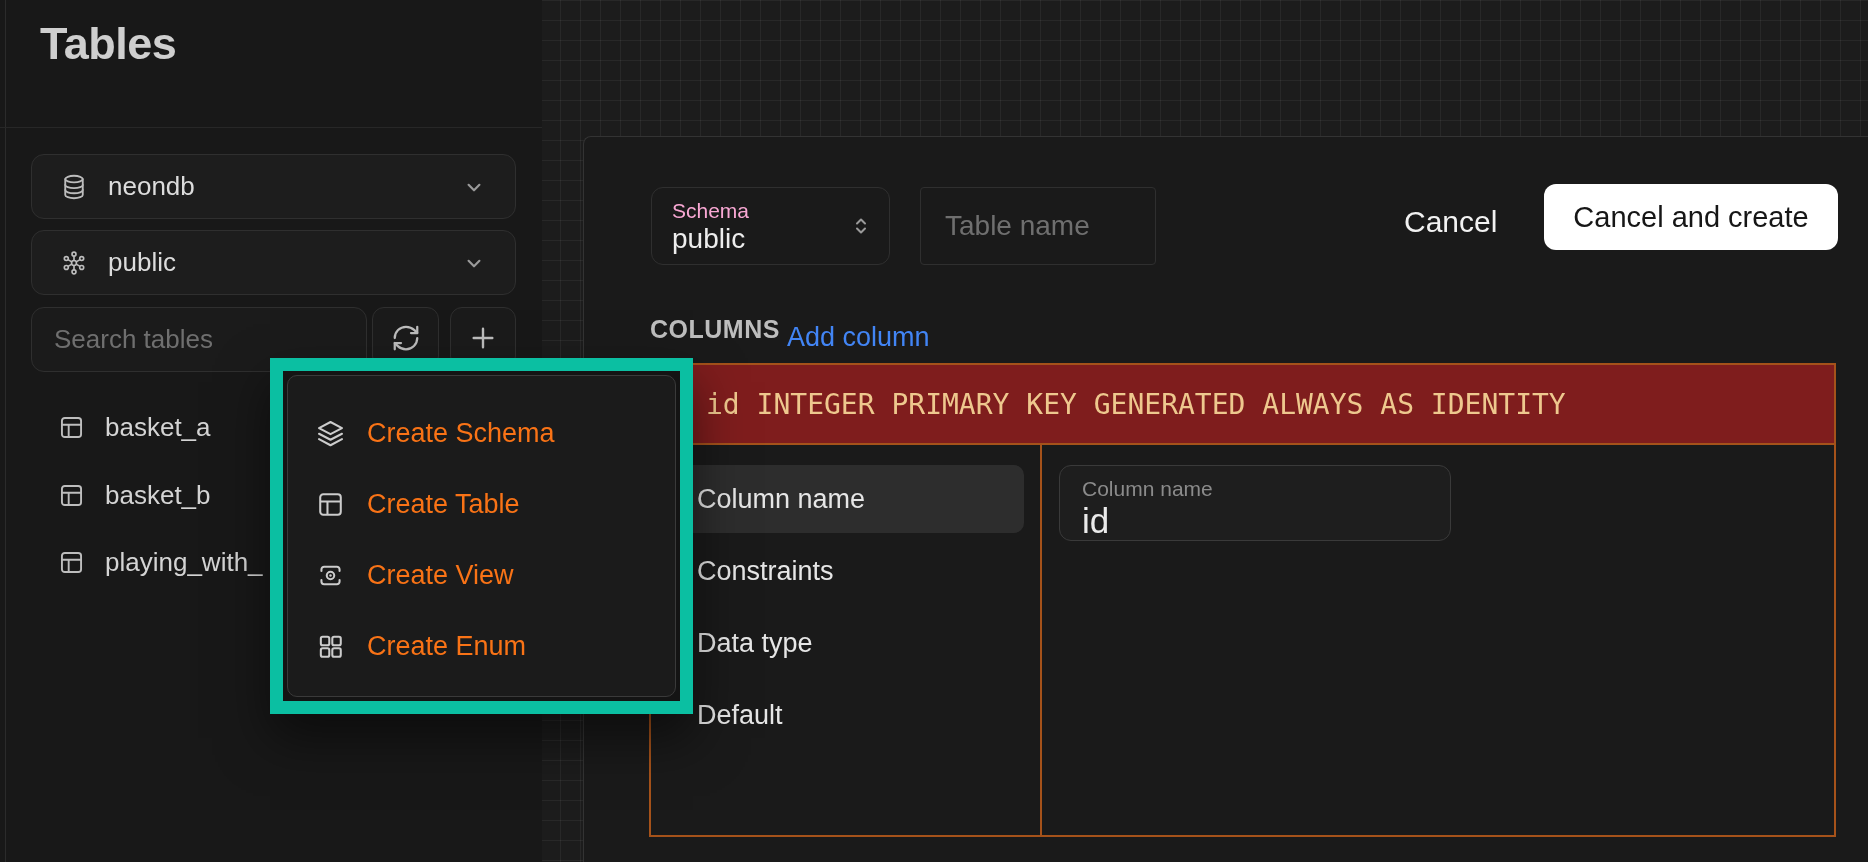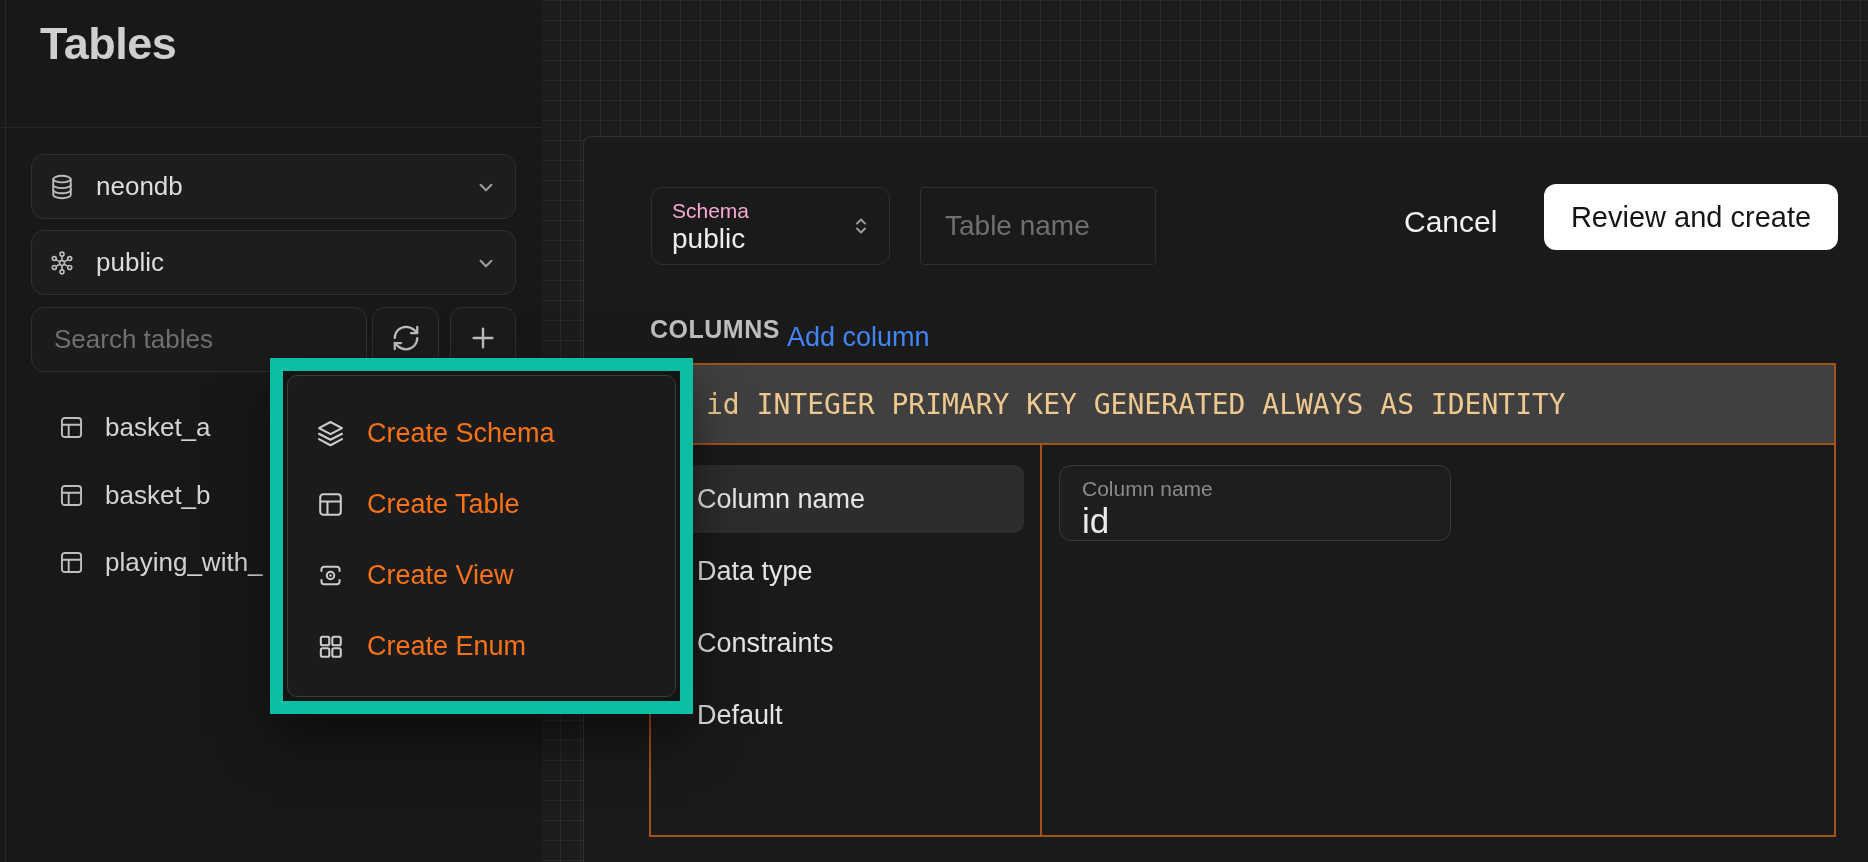--- a/index.html
+++ b/index.html
@@ -19,21 +19,21 @@
   
   .sidebar{ position:absolute; left:0; top:0; width:542px; height:862px;
     background:#181818; z-index:5; }
   .sidebar-edge{ position:absolute; left:5px; top:0; width:1px; height:862px; background:#2b2b2b; }
   .sidebar-title{ position:absolute; left:40px; top:18px; font-size:45px; font-weight:700;
     color:#cfcfcf; letter-spacing:-0.5px; }
   .sidebar-divider{ position:absolute; left:0; top:127px; width:542px; height:1px; background:#272727; }
 
   .sb-select{ position:absolute; left:31px; width:485px; height:65px;
     background:#1d1d1d; border:1px solid #2f2f2f; border-radius:13px;
-    display:flex; align-items:center; gap:20px; padding:0 16px; cursor:pointer; }
+    display:flex; align-items:center; gap:20px; padding:0 28px; cursor:pointer; }
   .sb-select .lbl{ font-size:26px; color:#dcdcdc; }
   .sb-select .chev{ margin-left:auto; color:#9a9a9a; display:flex; }
   .icon{ display:inline-flex; color:#bdbdbd; flex:0 0 auto; }
 
   .search-box{ position:absolute; left:31px; top:307px; width:336px; height:65px; }
   .search-box input{ width:100%; height:100%; background:#1b1b1b; border:1px solid #2f2f2f;
     border-radius:13px; color:#d0d0d0; font-size:26px; padding:0 22px; outline:none;
     font-family:inherit; }
   .search-box input::placeholder{ color:#6f6f6f; }
 
@@ -68,21 +68,21 @@
     background:#ffffff; color:#161616; border:none; border-radius:12px; font-size:29px;
     font-weight:500; cursor:pointer; font-family:inherit; }
 
   .columns-label{ position:absolute; left:66px; top:178px; font-size:25px; font-weight:700;
     color:#bdbdbd; letter-spacing:0.5px; }
   .add-column{ position:absolute; left:203px; top:185px; font-size:27px; color:#4285f5;
     background:none; border:none; cursor:pointer; font-family:inherit; }
 
   .orange-box{ position:absolute; left:65px; top:226px; width:1187px; height:474px;
     border:2px solid #a5521a; display:flex; flex-direction:column; }
-  .code-row{ height:80px; flex:0 0 auto; background:#404040; border-bottom:2px solid #a5521a;
+  .code-row{ height:80px; flex:0 0 auto; background:#7f1d1d; border-bottom:2px solid #a5521a;
     display:flex; align-items:center; padding-left:55px;
     font-family:"DejaVu Sans Mono","Liberation Mono",monospace; font-size:28px; color:#eec88e;
     white-space:pre; }
   .editor-row{ flex:1; display:flex; min-height:0; }
   .nav-col{ width:391px; flex:0 0 auto; border-right:2px solid #a5521a; padding:20px 16px 0 16px; }
   .nav-item{ height:68px; margin-bottom:4px; display:flex; align-items:center;
     padding-left:30px; font-size:27px; color:#e6e6e6; border-radius:10px; cursor:pointer; }
   .nav-item.active{ background:#2d2d2d; }
   .detail-col{ flex:1; padding:20px 0 0 17px; }
   .name-field{ width:392px; height:76px; border:1px solid #3a3a3a; background:#1e1e1e;
@@ -210,39 +210,39 @@
           <path d="M8 9.5l4-4 4 4M8 14.5l4 4 4-4"></path>
         </svg>
       </span>
     </div>
 
     <div class="tname">
       <input type="text" placeholder="Table name" style="">
     </div>
 
     <button class="cancel-btn">Cancel</button>
-    <button class="review-btn">Review and create</button>
+    <button class="review-btn">Cancel and create</button>
 
     <div class="columns-label">COLUMNS</div>
     <button class="add-column">Add column</button>
 
     <div class="orange-box">
       <div class="code-row">
         <span>id INTEGER PRIMARY KEY GENERATED ALWAYS AS IDENTITY</span>
       </div>
       <div class="editor-row">
         <div class="nav-col">
           <div class="nav-item active">
             <span>Column name</span>
           </div>
           <div class="nav-item">
+            <span>Constraints</span>
+          </div>
+          <div class="nav-item">
             <span>Data type</span>
-          </div>
-          <div class="nav-item">
-            <span>Constraints</span>
           </div>
           <div class="nav-item">
             <span>Default</span>
           </div>
         </div>
         <div class="detail-col">
           <div class="name-field">
             <div class="small-lbl">Column name</div>
             <div class="value">id</div>
           </div>

